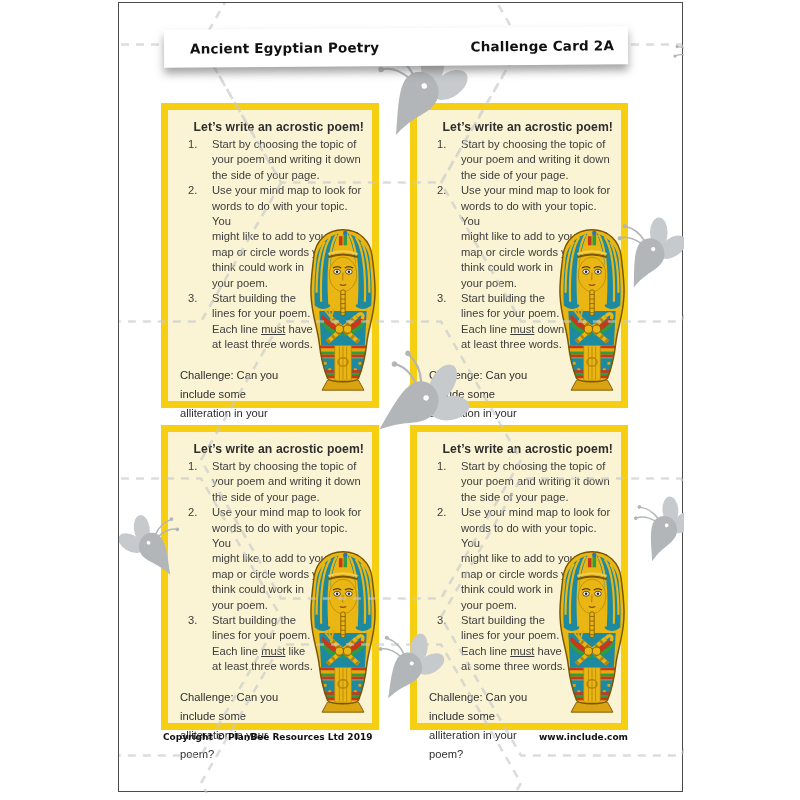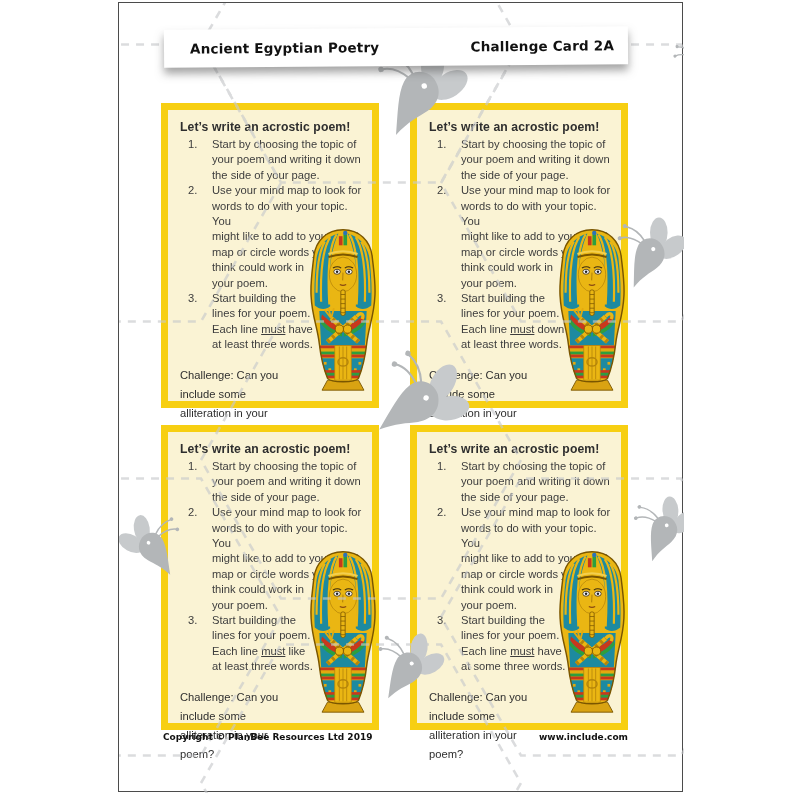--- a/index.html
+++ b/index.html
@@ -18,21 +18,21 @@
     font-family:"DejaVu Sans",sans-serif;font-weight:bold;font-size:13.5px;color:#111;}
   .banner .lt{padding-left:26px;letter-spacing:.2px;}
   .banner .rt{padding-right:14px;letter-spacing:.2px;}
   
   .cards{position:absolute;left:42px;top:100px;width:467px;z-index:10;
     display:grid;grid-template-columns:218px 218px;grid-template-rows:305px 305px;
     column-gap:31px;row-gap:17px;}
   .card{position:relative;box-sizing:border-box;width:218px;height:305px;
     border:7px solid #f7cf12;background:#faf3d4;color:#3d3d3d;
     padding:8px 8px 0 12px;overflow:visible;}
-  .card-title{font-weight:bold;font-size:12.2px;text-align:left;color:#2e2e2e;
+  .card-title{font-weight:bold;font-size:12.2px;text-align:right;color:#2e2e2e;
     margin:2px 0 3px 0;letter-spacing:.1px;}
   .steps{margin:0;padding:0 0 0 8px;list-style:none;font-size:11.2px;line-height:15.4px;}
   .steps li{display:flex;}
   .steps .num{flex:none;width:24px;}
   .step-text{flex:1;white-space:pre-line;}
   .challenge{font-weight:normal;font-size:11.2px;line-height:19px;color:#2e2e2e;
     white-space:pre-line;margin-top:13px;}
   .sarc-box{position:absolute;right:-12px;bottom:5px;width:82px;height:172px;z-index:12;}
   
   .footer{position:absolute;left:44px;top:729px;width:465px;z-index:50;

